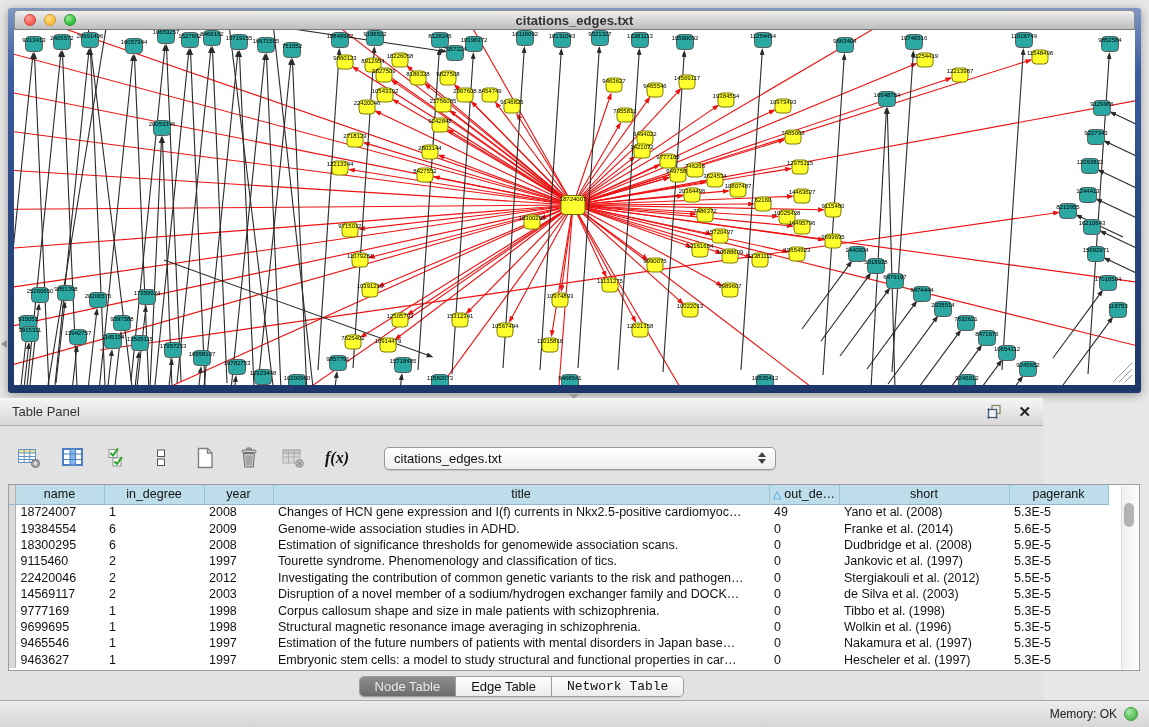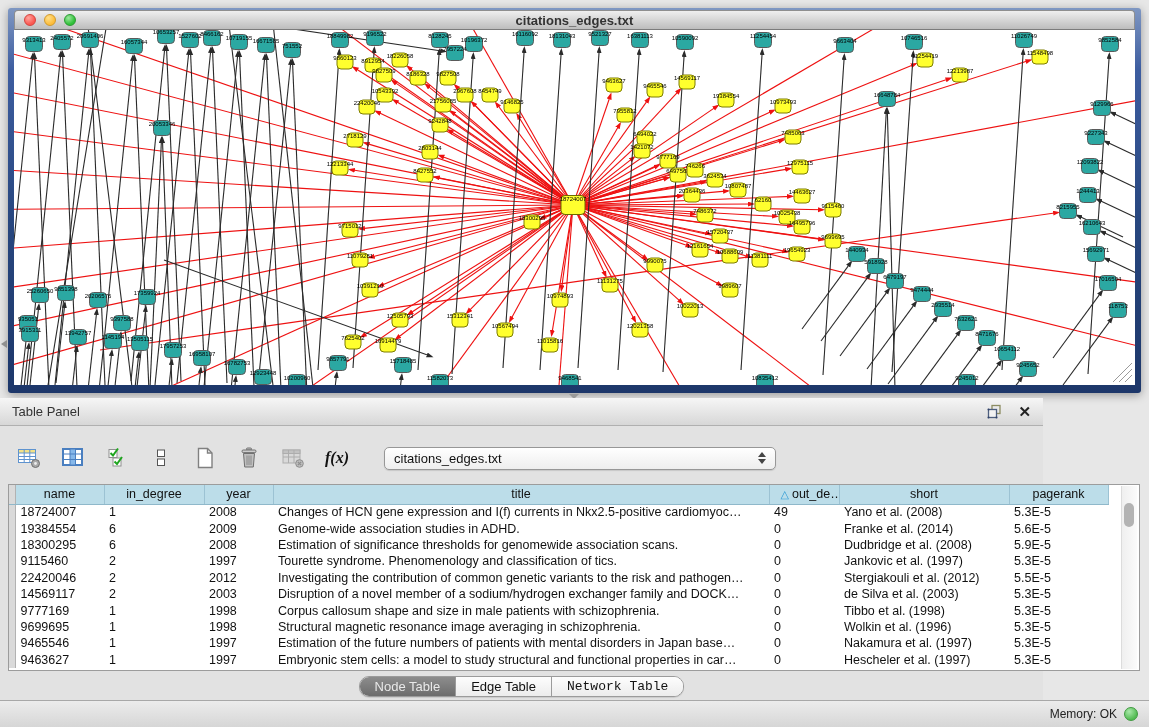--- a/index.html
+++ b/index.html
@@ -35,29 +35,29 @@
   .tool-btn{width:26px;height:26px;display:flex;align-items:center;justify-content:center;}
   .fx{font-family:"Liberation Serif",serif;font-style:italic;font-weight:700;font-size:16px;color:#111;}
   .dropdown{width:392px;height:23px;border:1px solid #979797;border-radius:5px;background:linear-gradient(#ffffff,#eeeeee);
     display:flex;align-items:center;padding:0 9px;box-sizing:border-box;font-size:13px;color:#111;margin-left:16px;box-shadow:0 1px 1px rgba(0,0,0,.12);}
   .spinner{margin-left:auto;display:flex;flex-direction:column;gap:2px;}
   .spin-up{width:0;height:0;border-left:4px solid transparent;border-right:4px solid transparent;border-bottom:5px solid #444;}
   .spin-dn{width:0;height:0;border-left:4px solid transparent;border-right:4px solid transparent;border-top:5px solid #444;}
 
   .table-box{position:absolute;left:8px;top:86px;width:1132px;height:187px;background:#fff;border:1px solid #9c9c9c;box-sizing:border-box;overflow:hidden;}
   table.tbl{border-collapse:collapse;table-layout:fixed;width:1099px;font-size:12.5px;color:#111;}
-  .tbl th{background:#bcdde9;border-right:1px solid #9cc2d3;border-bottom:1px solid #8fb8ca;height:19px;font-weight:400;text-align:center;overflow:hidden;white-space:nowrap;padding:0 11px;box-sizing:border-box;}
+  .tbl th{background:#bcdde9;border-right:1px solid #9cc2d3;border-bottom:1px solid #8fb8ca;height:19px;font-weight:400;text-align:center;overflow:hidden;white-space:nowrap;padding:0 3px;box-sizing:border-box;}
   .tbl th.gutter,.tbl td.gutter{background:#dadada;border-right:1px solid #b2b2b2;padding:0;}
   .tbl td{height:16.4px;padding:0 5px;white-space:nowrap;overflow:hidden;box-sizing:border-box;}
   .sort-glyph{color:#2e9bd6;font-size:11px;margin-right:3px;}
   .vscroll{position:absolute;right:2px;top:1px;bottom:1px;width:15px;background:linear-gradient(90deg,#efefef,#fbfbfb);border-left:1px solid #dcdcdc;}
   .vthumb{position:absolute;top:17px;left:2px;width:10px;height:24px;background:#b3b3b3;border-radius:5px;}
 
   .tabs{position:absolute;left:0;right:0;top:276px;height:24px;display:flex;justify-content:center;align-items:center;}
-  .seg{display:flex;border:1px solid #9b9b9b;border-radius:10px;overflow:hidden;background:#fff;box-shadow:0 1px 1px rgba(0,0,0,.1);}
+  .seg{display:flex;border:1px solid #9b9b9b;border-radius:5px;overflow:hidden;background:#fff;box-shadow:0 1px 1px rgba(0,0,0,.1);}
   .seg-btn{padding:2px 15px;font-size:13px;border-right:1px solid #9b9b9b;background:linear-gradient(#fdfdfd,#ececec);color:#111;white-space:nowrap;}
   .seg-btn:last-child{border-right:none;font-family:Liberation Mono, monospace;}
   .seg-btn.selected{background:linear-gradient(#8d8d8d,#6c6c6c);color:#e9e9e9;}
 
   .statusbar{position:absolute;left:0;top:302px;width:1149px;height:27px;background:linear-gradient(#ececec,#d6d6d6);border-top:1px solid #a8a8a8;display:flex;align-items:center;justify-content:flex-end;padding:6px 11px;box-sizing:border-box;gap:7px;}
   .mem{font-size:12px;color:#222;}
   .dot{width:14px;height:14px;border-radius:50%;background:radial-gradient(circle at 35% 30%,#a9e8a9,#53bb53 70%);border:1px solid #3f9a3f;box-sizing:border-box;}
 </style>
 </head>
 <body>

